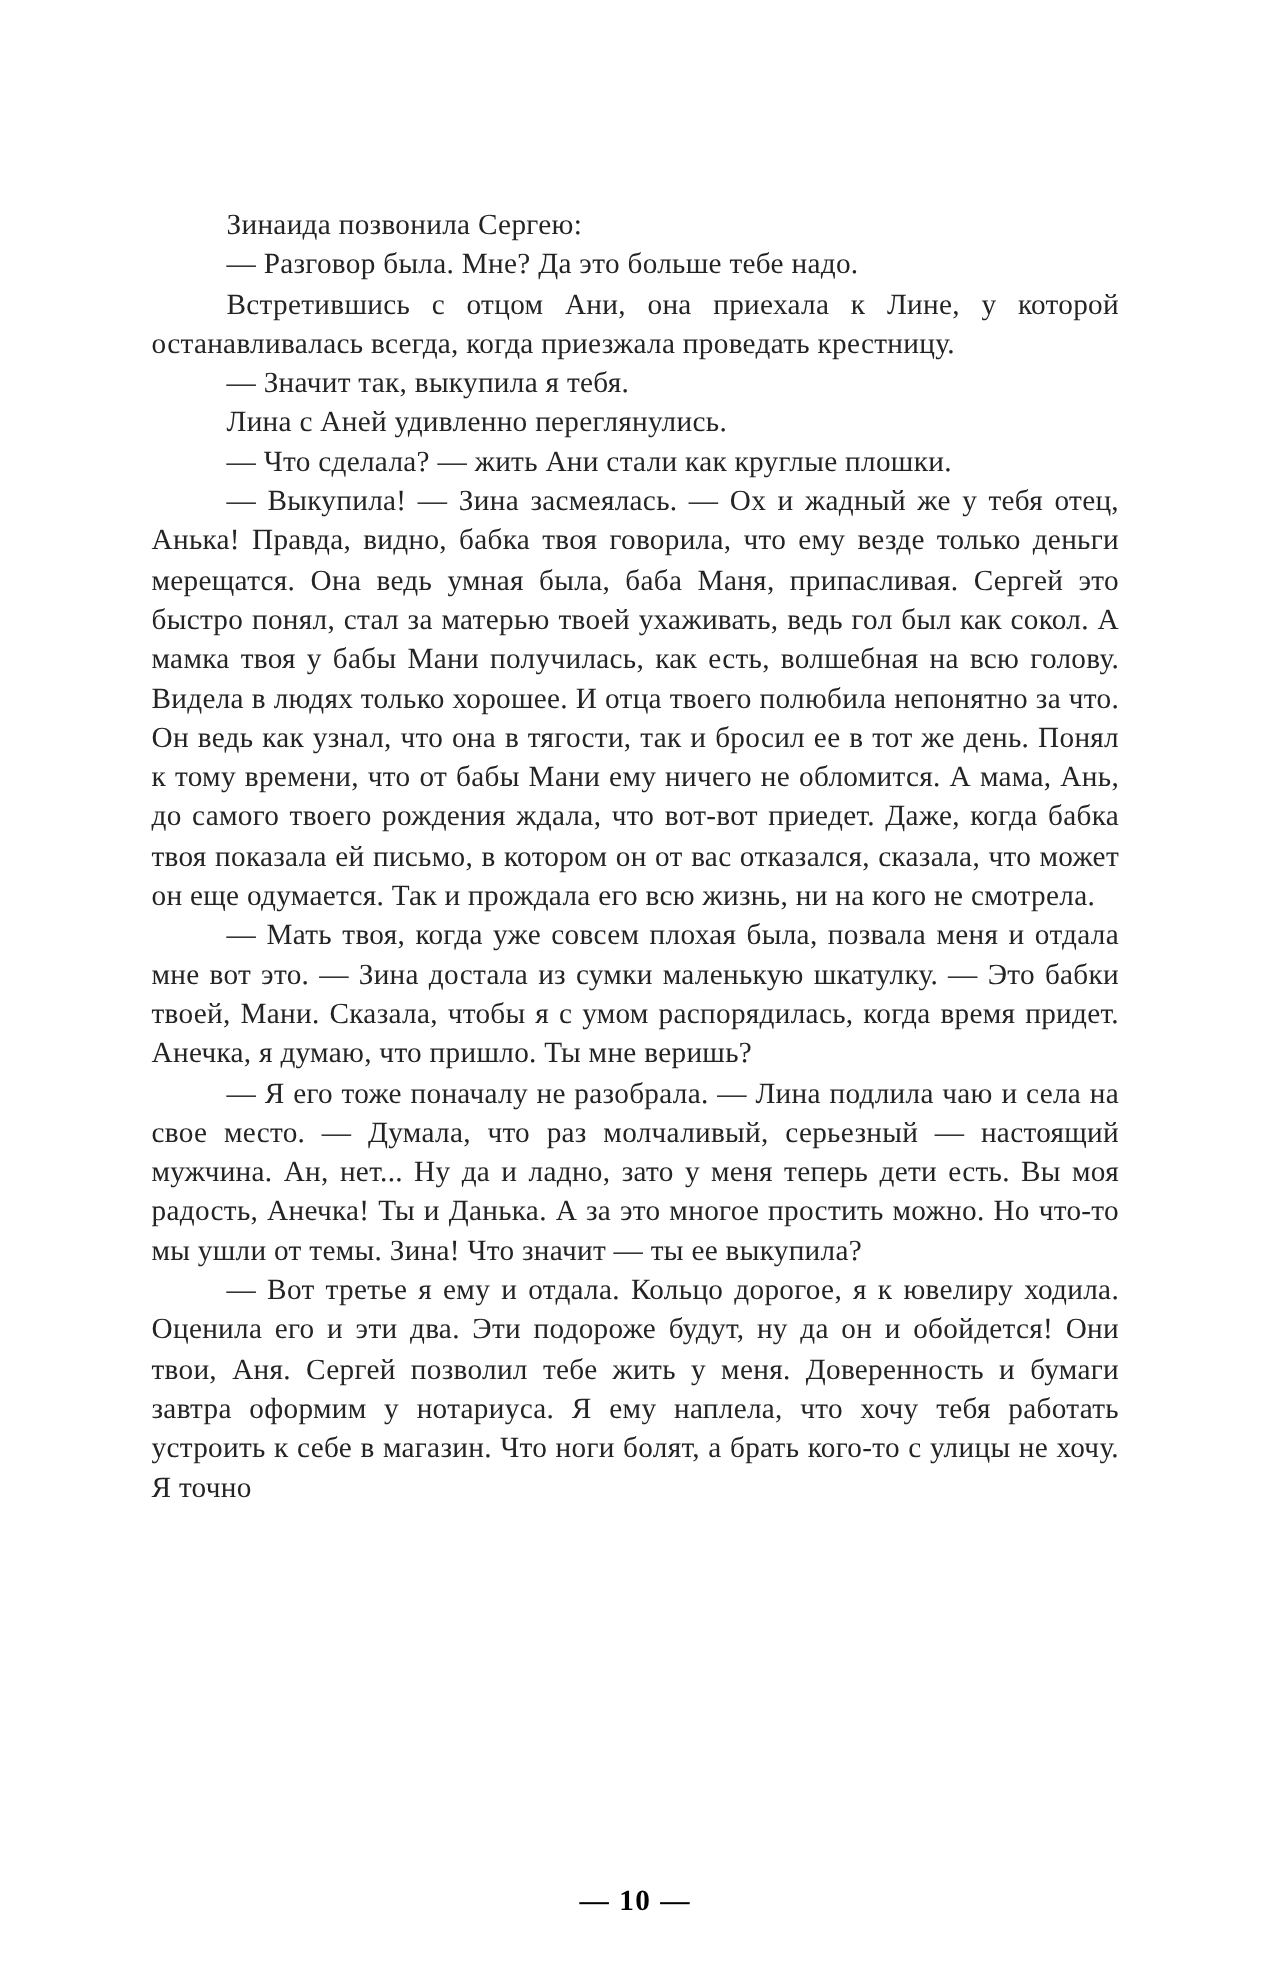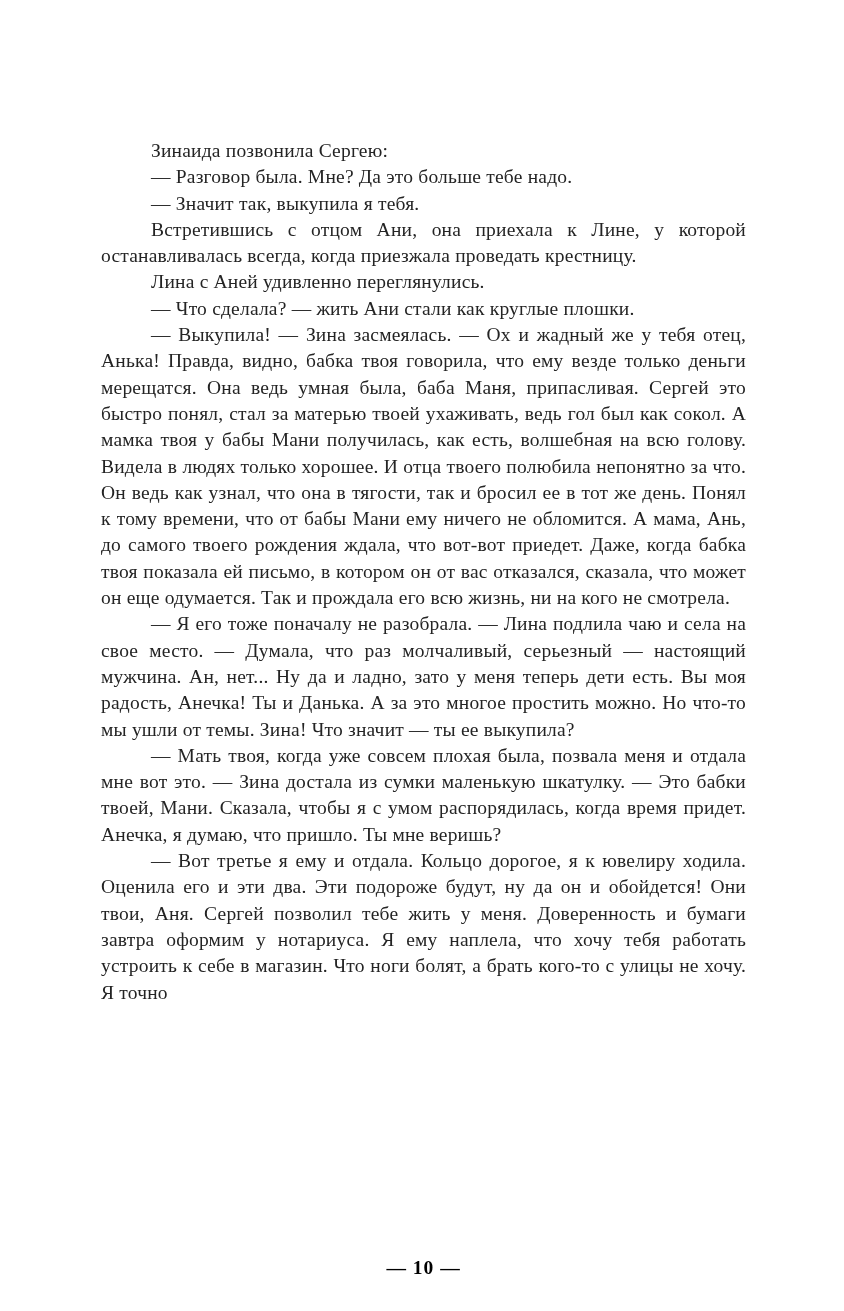--- a/index.html
+++ b/index.html
@@ -43,23 +43,23 @@
     letter-spacing: 1px;
   }
 </style>
 </head>
 <body>
 
 <div class="page">
   <div class="text-column" id="text-column">
       <p class="para">Зинаида позвонила Сергею:</p>
       <p class="para">— Разговор была. Мне? Да это больше тебе надо.</p>
+      <p class="para">Встретившись с отцом Ани, она приехала к Лине, у которой останавливалась всегда, когда приезжала проведать крестницу.</p>
       <p class="para">— Значит так, выкупила я тебя.</p>
-      <p class="para">Встретившись с отцом Ани, она приехала к Лине, у которой останавливалась всегда, когда приезжала проведать крестницу.</p>
       <p class="para">Лина с Аней удивленно переглянулись.</p>
       <p class="para">— Что сделала? — жить Ани стали как круглые плошки.</p>
       <p class="para">— Выкупила! — Зина засмеялась. — Ох и жадный же у тебя отец, Анька! Правда, видно, бабка твоя говорила, что ему везде только деньги мерещатся. Она ведь умная была, баба Маня, припасливая. Сергей это быстро понял, стал за матерью твоей ухаживать, ведь гол был как сокол. А мамка твоя у бабы Мани получилась, как есть, волшебная на всю голову. Видела в людях только хорошее. И отца твоего полюбила непонятно за что. Он ведь как узнал, что она в тягости, так и бросил ее в тот же день. Понял к тому времени, что от бабы Мани ему ничего не обломится. А мама, Ань, до самого твоего рождения ждала, что вот-вот приедет. Даже, когда бабка твоя показала ей письмо, в котором он от вас отказался, сказала, что может он еще одумается. Так и прождала его всю жизнь, ни на кого не смотрела.</p>
+      <p class="para">— Мать твоя, когда уже совсем плохая была, позвала меня и отдала мне вот это. — Зина достала из сумки маленькую шкатулку. — Это бабки твоей, Мани. Сказала, чтобы я с умом распорядилась, когда время придет. Анечка, я думаю, что пришло. Ты мне веришь?</p>
       <p class="para">— Я его тоже поначалу не разобрала. — Лина подлила чаю и села на свое место. — Думала, что раз молчаливый, серьезный — настоящий мужчина. Ан, нет... Ну да и ладно, зато у меня теперь дети есть. Вы моя радость, Анечка! Ты и Данька. А за это многое простить можно. Но что-то мы ушли от темы. Зина! Что значит — ты ее выкупила?</p>
-      <p class="para">— Мать твоя, когда уже совсем плохая была, позвала меня и отдала мне вот это. — Зина достала из сумки маленькую шкатулку. — Это бабки твоей, Мани. Сказала, чтобы я с умом распорядилась, когда время придет. Анечка, я думаю, что пришло. Ты мне веришь?</p>
       <p class="para">— Вот третье я ему и отдала. Кольцо дорогое, я к ювелиру ходила. Оценила его и эти два. Эти подороже будут, ну да он и обойдется! Они твои, Аня. Сергей позволил тебе жить у меня. Доверенность и бумаги завтра оформим у нотариуса. Я ему наплела, что хочу тебя работать устроить к себе в магазин. Что ноги болят, а брать кого-то с улицы не хочу. Я точно</p>
     </div>
   <div class="page-number">— 10 —</div>
 </div>
 
 </body></html>

